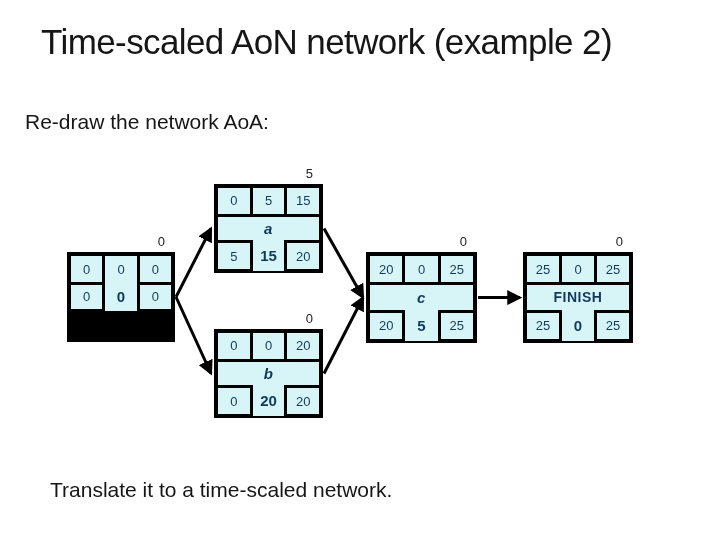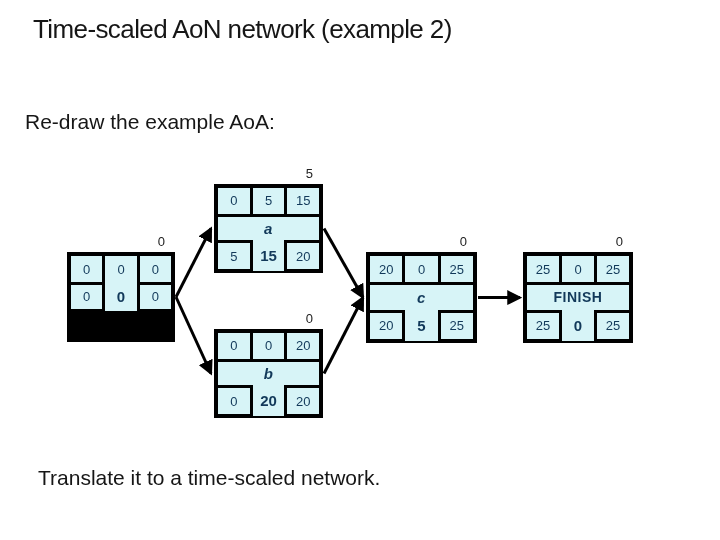--- a/index.html
+++ b/index.html
@@ -3,30 +3,30 @@
 <meta charset="utf-8">
 <style>
   html,body{margin:0;padding:0;}
   body{
     width:720px;height:540px;background:#ffffff;overflow:hidden;
     font-family:"Liberation Sans",sans-serif;position:relative;
   }
   .slide{position:relative;width:720px;height:540px;background:#fff;}
 
   .title{
-    position:absolute;left:25px;top:6px;margin:8px;
-    font-size:26px;font-weight:normal;letter-spacing:-0.6px;
+    position:absolute;left:25px;top:6px;margin:16px;
+    font-size:35px;font-weight:normal;letter-spacing:-0.6px;
     color:#161616;white-space:nowrap;
   }
   .subtitle{
     position:absolute;left:25px;top:110px;margin:0;
     font-size:21px;color:#161616;white-space:nowrap;
   }
   .footer{
-    position:absolute;left:34px;top:462px;margin:4px;
+    position:absolute;left:34px;top:462px;margin:16px;
     font-size:21px;color:#161616;white-space:nowrap;
   }
 
   .diagram{position:absolute;left:0;top:0;width:720px;height:540px;}
   .edges{position:absolute;left:0;top:0;width:720px;height:540px;pointer-events:none;}
 
   .node{
     position:absolute;background:#000;box-sizing:border-box;
     display:grid;grid-template-columns:1fr 1fr 1fr;grid-template-rows:1fr 0.92fr 1fr;
     gap:3px;padding:4px;
@@ -42,21 +42,21 @@
   .above-label{
     position:absolute;top:-18px;right:10px;
     font-size:13px;color:#222;background:transparent;
   }
 </style>
 </head>
 <body>
 
 <div class="slide">
   <h1 class="title">Time-scaled AoN network (example 2)</h1>
-  <p class="subtitle">Re-draw the example AoA:</p>
+  <p class="subtitle">Re-draw the network AoA:</p>
 
   <div class="diagram">
     <svg class="edges" width="720" height="540" viewBox="0 0 720 540">
       <defs>
         <marker id="arrowhead" viewBox="0 0 10 10" refX="8.5" refY="5" markerWidth="5" markerHeight="5" orient="auto-start-reverse">
           <path d="M0,0 L10,5 L0,10 z" fill="#000"></path>
         </marker>
       </defs>
       <g id="edge-lines">
           <line x1="176" y1="297" x2="211" y2="228.5" stroke="#000000" stroke-width="3" marker-end="url(#arrowhead)"></line>

